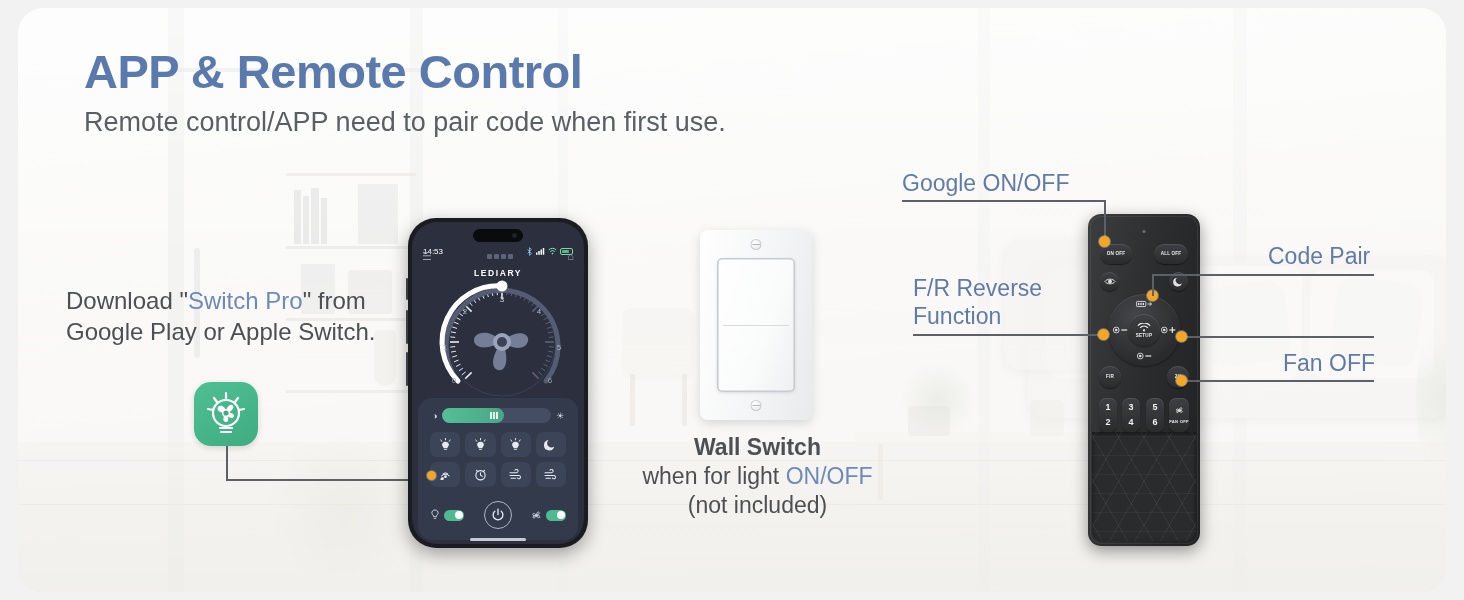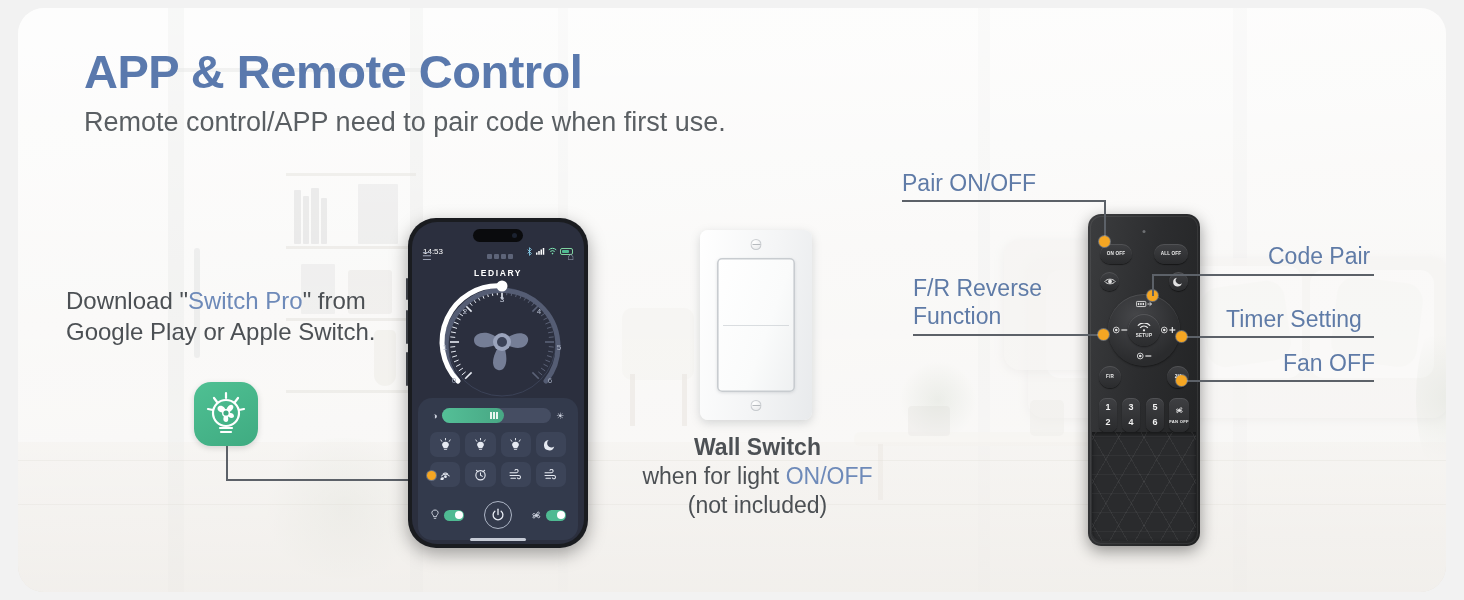--- a/index.html
+++ b/index.html
@@ -572,36 +572,35 @@
         </g>
       </svg>
       <span class="rlabel" style="font-size:4.2px;line-height:5px;">FAN OFF</span>
     </span>
 
     <span id="grip2">
         <span class="hex"></span>
       </span>
   </div>
 
-  <div class="clabel" style="left:902px;top:170px;">Pair ON/OFF</div>
+  <div class="clabel" style="left:902px;top:170px;">Google ON/OFF</div>
   <div class="cline" style="left:902px;top:200px;width:204px;"></div>
   <div class="cvert" style="left:1104px;top:200px;height:42px;"></div>
   <div class="cdot" style="left:1099px;top:236px;"></div>
 
   <div class="clabel" style="left:1268px;top:243px;">Code Pair</div>
   <div class="cline" style="left:1152px;top:274px;width:222px;"></div>
   <div class="cdot" style="left:1147px;top:290px;"></div>
   <div class="cvert" style="left:1152px;top:274px;height:22px;"></div>
 
   <div class="clabel" style="left:913px;top:275px;">F/R Reverse</div>
   <div class="clabel" style="left:913px;top:303px;">Function</div>
   <div class="cline" style="left:913px;top:334px;width:191px;"></div>
   <div class="cdot" style="left:1098px;top:329px;"></div>
 
-  <div class="clabel" style="left:1226px;top:306px;">Timer Setting</div>
   <div class="cline" style="left:1186px;top:336px;width:188px;"></div>
   <div class="cdot" style="left:1176px;top:331px;"></div>
 
   <div class="clabel" style="left:1283px;top:350px;">Fan OFF</div>
   <div class="cline" style="left:1186px;top:380px;width:188px;"></div>
   <div class="cdot" style="left:1176px;top:375px;"></div>
 
 </div>
 
 </body></html>

